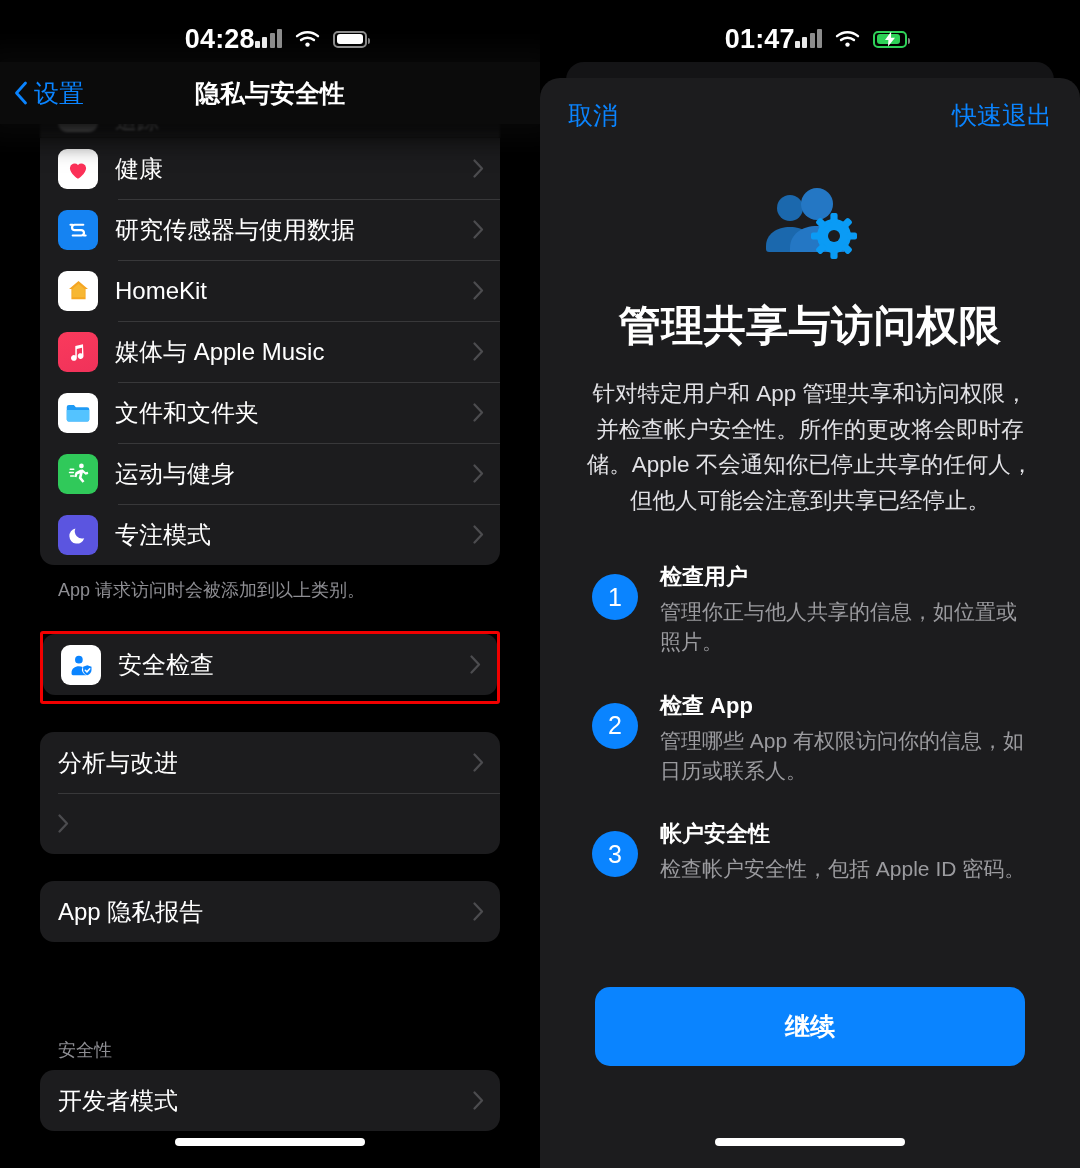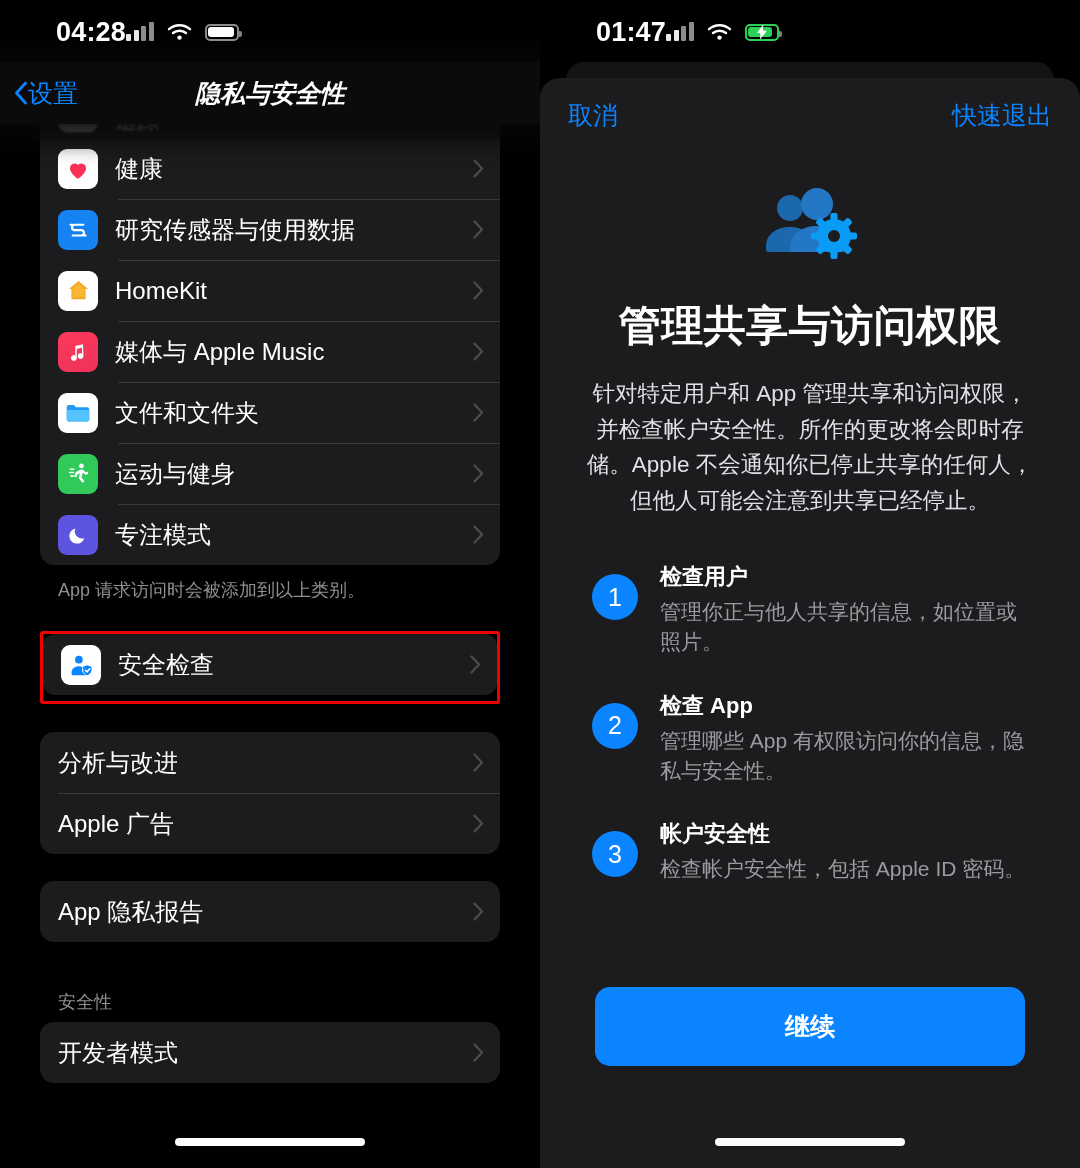--- a/index.html
+++ b/index.html
@@ -26,25 +26,25 @@
     width: 540px;
     height: 1168px;
     overflow: hidden;
   }
   .phone-left  { background: #000000; }
   .phone-right { background: #000000; }
 
   
   .statusbar {
     position: absolute;
-    top: 1px; left: 0; right: 0;
+    top: 8px; left: 0; right: 0;
     height: 62px;
     display: flex;
     align-items: center;
-    justify-content: flex-start;
+    justify-content: center;
     padding: 0 44px 0 56px;
     box-sizing: border-box;
     z-index: 40;
   }
   .status-time {
     color: #ffffff;
     font-size: 27px;
     font-weight: bold;
     letter-spacing: 0.2px;
   }
@@ -96,34 +96,34 @@
     height: 62px;
     background: #0b0b0b;
     display: flex;
     align-items: center;
     z-index: 30;
     box-shadow: 0 0 22px 16px rgba(8,8,8,0.92);
   }
   .nav-back {
     display: flex;
     align-items: center;
+    gap: 6px;
     margin-left: 14px;
     color: #0a84ff;
     font-size: 25px;
   }
   .nav-chev { width: 14px; height: 24px; }
   .nav-title {
     position: absolute;
     left: 0; right: 0;
     text-align: center;
     color: #ffffff;
     font-size: 25px;
     font-weight: bold;
     pointer-events: none;
-    font-style: italic;
   }
 
   
   .settings-scroll {
     position: absolute;
     top: 0; left: 0; right: 0; bottom: 0;
     padding: 0 40px;
     box-sizing: border-box;
   }
   .group {
@@ -171,20 +171,21 @@
   .footnote {
     color: #8e8e93;
     font-size: 18px;
     padding: 12px 18px 0 18px;
     line-height: 1.45;
   }
   .group-header {
     color: #8e8e93;
     font-size: 18px;
     padding: 0 18px 8px 18px;
+    margin-top: 48px;
   }
 
   
   .highlight {
     border: 3px solid #f10000;
     border-radius: 3px;
     padding: 0px 0 6px 0;
   }
   .highlight .group { border-radius: 12px; }
 
@@ -449,21 +450,20 @@
       </div>
 
       <div class="group" style="margin-top:28px">
         <div class="row no-icon">
           <div class="row-label">分析与改进</div>
           <svg class="chev" viewBox="0 0 11 19">
               <path d="M1.5 1.5 9 9.5 1.5 17.5" stroke="#8e8e93" stroke-width="2.2" fill="none" stroke-linecap="round" stroke-linejoin="round"></path>
             </svg>
         </div>
         <div class="row no-icon">
-          <div class="row-label">Apple 广告</div>
           <svg class="chev" viewBox="0 0 11 19">
               <path d="M1.5 1.5 9 9.5 1.5 17.5" stroke="#8e8e93" stroke-width="2.2" fill="none" stroke-linecap="round" stroke-linejoin="round"></path>
             </svg>
         </div>
       </div>
 
       <div class="group" style="margin-top:27px">
         <div class="row no-icon">
           <div class="row-label">App 隐私报告</div>
           <svg class="chev" viewBox="0 0 11 19">
@@ -560,21 +560,21 @@
           <div class="step-num">1</div>
           <div class="step-text">
             <div class="step-title">检查用户</div>
             <div class="step-desc">管理你正与他人共享的信息，如位置或照片。</div>
           </div>
         </div>
         <div class="step">
           <div class="step-num">2</div>
           <div class="step-text">
             <div class="step-title">检查 App</div>
-            <div class="step-desc">管理哪些 App 有权限访问你的信息，隐私与安全性。</div>
+            <div class="step-desc">管理哪些 App 有权限访问你的信息，如日历或联系人。</div>
           </div>
         </div>
         <div class="step">
           <div class="step-num">3</div>
           <div class="step-text">
             <div class="step-title">帐户安全性</div>
             <div class="step-desc">检查帐户安全性，包括 Apple ID 密码。</div>
           </div>
         </div>
       </div>

